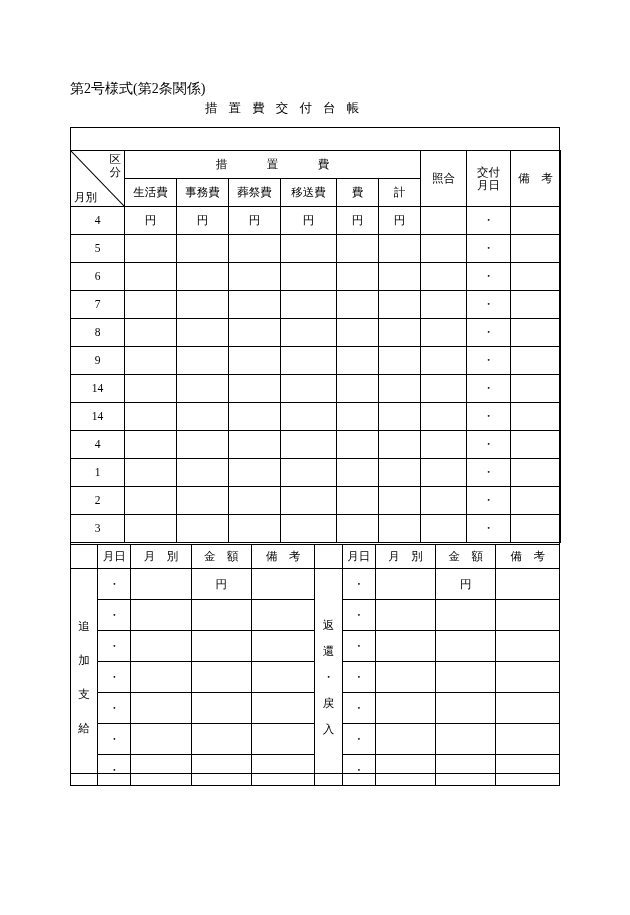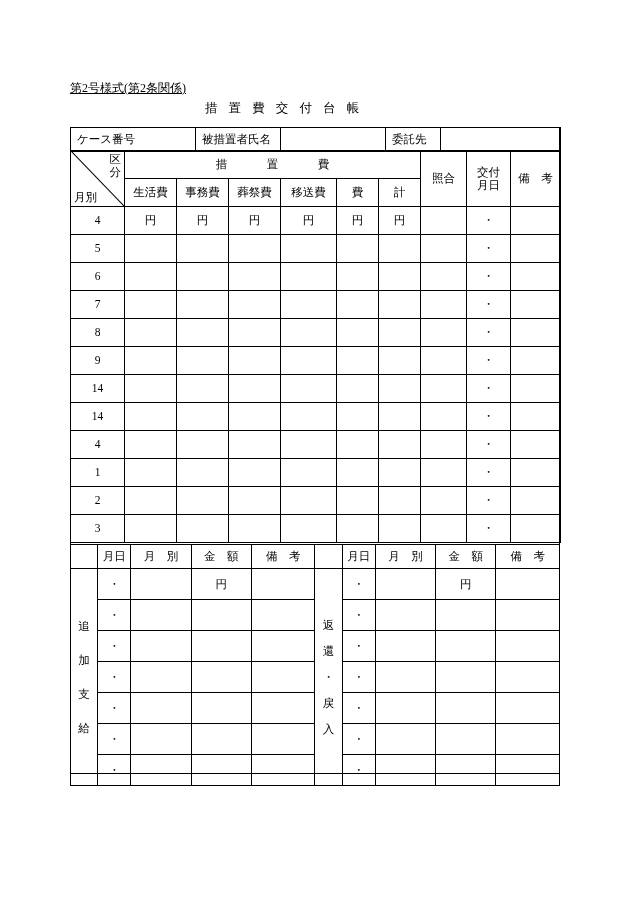--- a/index.html
+++ b/index.html
@@ -17,24 +17,23 @@
   .page {
     position: absolute;
     left: 0; top: 0;
     width: 630px;
     height: 915px;
   }
   .form-no {
     position: absolute;
     left: 70px;
     top: 80px;
-    font-size: 12px;
+    font-size: 14px;
     letter-spacing: 0px;
     white-space: nowrap;
-    text-decoration: underline;
   }
   .doc-title {
     position: absolute;
     left: 0;
     top: 100px;
     width: 568px;
     text-align: center;
     font-size: 12.5px;
     letter-spacing: 0px;
     white-space: nowrap;
@@ -130,38 +129,20 @@
   .dot { font-size: 11.5px; }
 </style>
 </head>
 <body>
 
 <div class="page">
 
   <div class="form-no">第2号様式(第2条関係)</div>
   <div class="doc-title"><span>措 置 費 交 付 台 帳</span></div>
 
-  <table class="t-head">
-    <colgroup>
-      <col style="width:125px">
-      <col style="width:85px">
-      <col style="width:105px">
-      <col style="width:55px">
-      <col style="width:120px">
-    </colgroup>
-    <tbody>
-      <tr>
-        <td class="lbl lbl-left">ケース番号</td>
-        <td class="lbl lbl-left">被措置者氏名</td>
-        <td></td>
-        <td class="lbl lbl-left">委託先</td>
-        <td></td>
-      </tr>
-    </tbody>
-  </table>
 
   <table class="t-main">
     <colgroup>
       <col style="width:54px">
       <col style="width:52px">
       <col style="width:52px">
       <col style="width:52px">
       <col style="width:56px">
       <col style="width:42px">
       <col style="width:42px">

